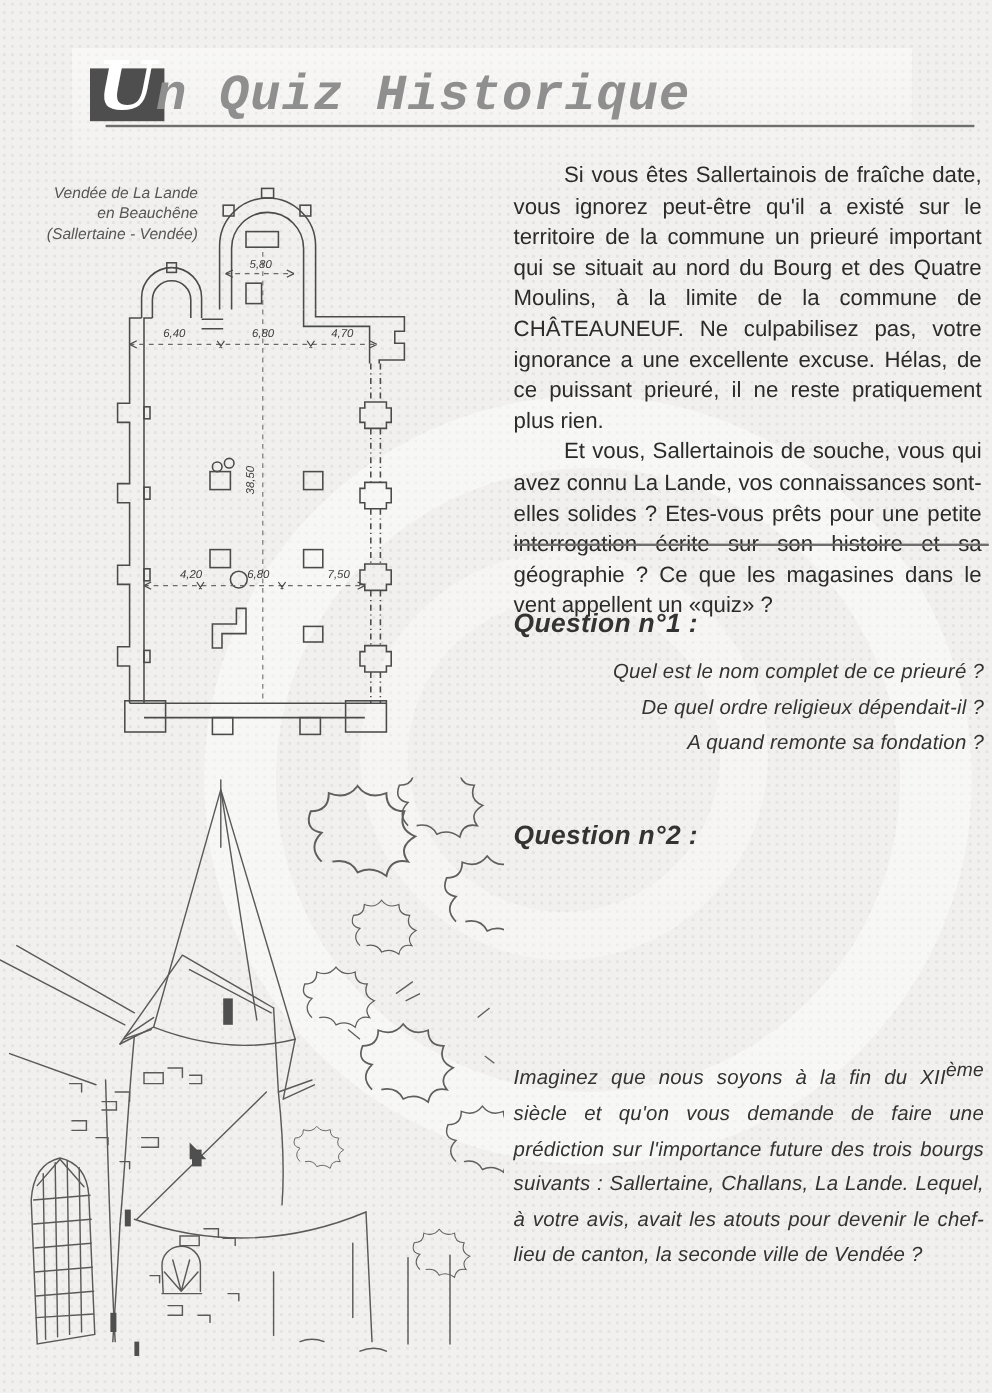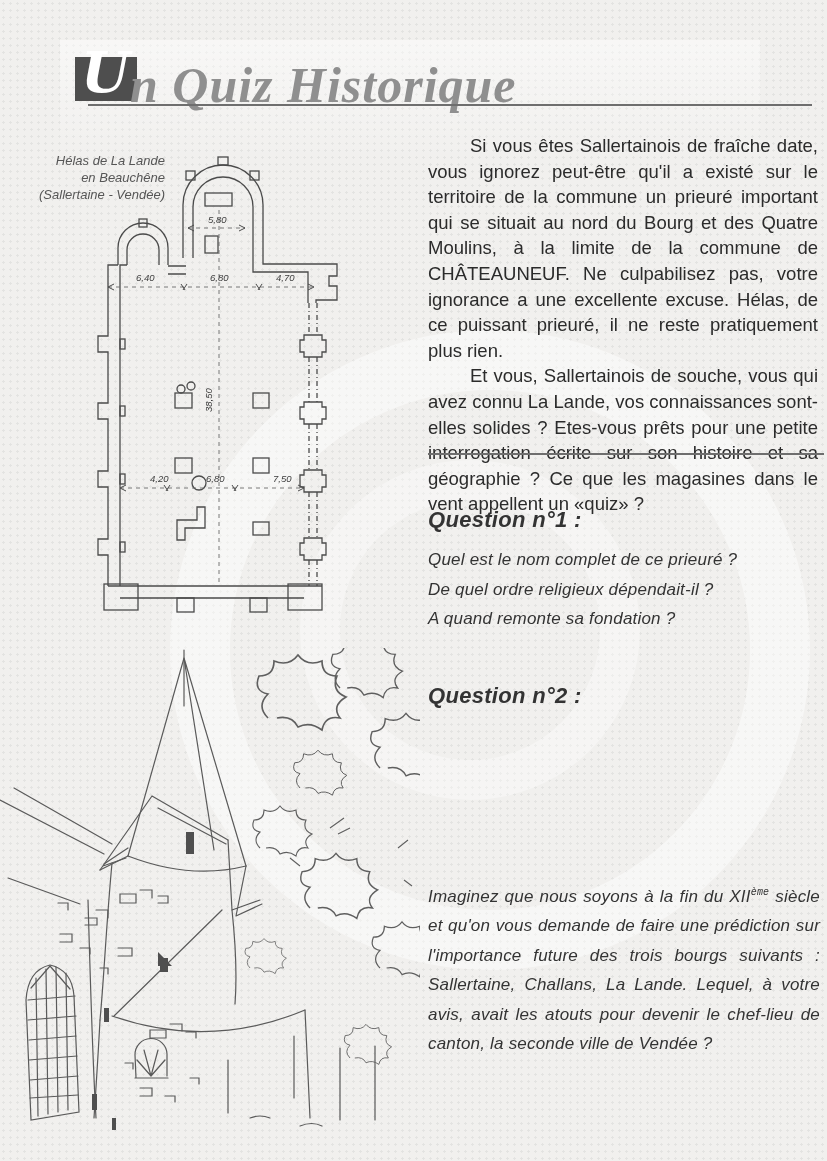--- a/index.html
+++ b/index.html
@@ -14,21 +14,21 @@
   }
   
   .wm{position:absolute;border-radius:50%;pointer-events:none;}
   .wm.c1{left:170px;top:330px;width:520px;height:520px;border:60px solid rgba(255,255,255,0.45);}
   .wm.c2{left:300px;top:460px;width:260px;height:260px;border:40px solid rgba(255,255,255,0.35);}
   .wm.c3{left:60px;top:40px;width:700px;height:120px;background:linear-gradient(180deg,rgba(255,255,255,0.5),rgba(255,255,255,0));border:none;border-radius:0;}
 
   
   .initial-box{position:absolute;left:75px;top:57px;width:62px;height:44px;background:#4e4e4e;}
   .initial{position:absolute;left:81px;top:44px;font-family:"DejaVu Serif", serif;font-style:italic;font-weight:bold;font-size:56px;color:#ffffff;line-height:1;}
-  .title-rest{position:absolute;left:130px;top:56px;font-family:Liberation Serif, serif;font-style:italic;font-weight:bold;font-size:50px;color:#8f8f8f;letter-spacing:1px;white-space:nowrap;}
+  .title-rest{position:absolute;left:130px;top:56px;font-family:Liberation Mono, monospace;font-style:italic;font-weight:bold;font-size:42px;color:#8f8f8f;letter-spacing:1px;white-space:nowrap;}
   .header-rule{position:absolute;left:88px;top:104px;width:724px;height:2px;background:#6e6e6e;}
 
   
   .plan-caption{position:absolute;left:25px;top:152px;width:140px;text-align:right;font-style:italic;font-size:13px;line-height:17px;color:#565656;}
 
   .floor-plan{position:absolute;left:88px;top:140px;}
   .floor-plan text{font-family:"Liberation Sans",sans-serif;font-style:italic;font-size:9.5px;fill:#3c3c3c;}
 
   
   .scale{position:absolute;left:52px;top:615px;width:160px;font-size:12.5px;color:#3c3c3c;}
@@ -43,41 +43,41 @@
 
   .sketch{position:absolute;left:0px;top:648px;}
 
   
   .right-text{position:absolute;left:428px;top:133px;width:390px;font-size:18.5px;line-height:25.6px;text-align:justify;color:#2b2b2b;}
   .right-text p{margin:0;text-indent:42px;}
   .divider{position:absolute;left:428px;top:453px;width:396px;height:2px;background:#6e6e6e;}
 
   .question{position:absolute;left:428px;width:392px;font-style:italic;color:#333;}
   .question h3{margin:0 0 12px 0;font-size:22px;font-weight:bold;letter-spacing:0.3px;}
-  .question p{margin:0;font-size:17px;line-height:29.5px;letter-spacing:0.2px;}
+  .question p{margin:0;font-size:17px;line-height:29.5px;letter-spacing:0.2px;text-align:right;}
   .question .just{text-align:justify;}
   .q1{top:507px;} .q2{top:683px;} .q3{top:878px;}
-  .question sup{font-size:10px;font-family:Liberation Mono, monospace;}
+  .question sup{font-size:16px;}
 </style>
 </head>
 <body>
 
 <div class="page">
 
   <div class="wm c3"></div>
   <div class="wm c1"></div>
   <div class="wm c2"></div>
 
   <div class="initial-box"></div>
   <div class="initial">U</div>
   <div class="title-rest">n Quiz Historique</div>
   <div class="header-rule"></div>
 
   <div class="plan-caption">
-    <div>Hélas de La Lande</div>
+    <div>Vendée de La Lande</div>
     <div>en Beauchêne</div>
     <div>(Sallertaine - Vendée)</div>
   </div>
 
   <svg class="floor-plan" width="295" height="480" viewBox="0 0 295 480">
     <g stroke="#4b4b4b" stroke-width="1.3" fill="none">
 
       <path d="M95,118 V65 A40,40 0 0 1 175,65 V118"></path>
       <path d="M105,118 V67 A30,30 0 0 1 165,67 V118"></path>
       <rect x="130" y="17" width="10" height="8"></rect>

